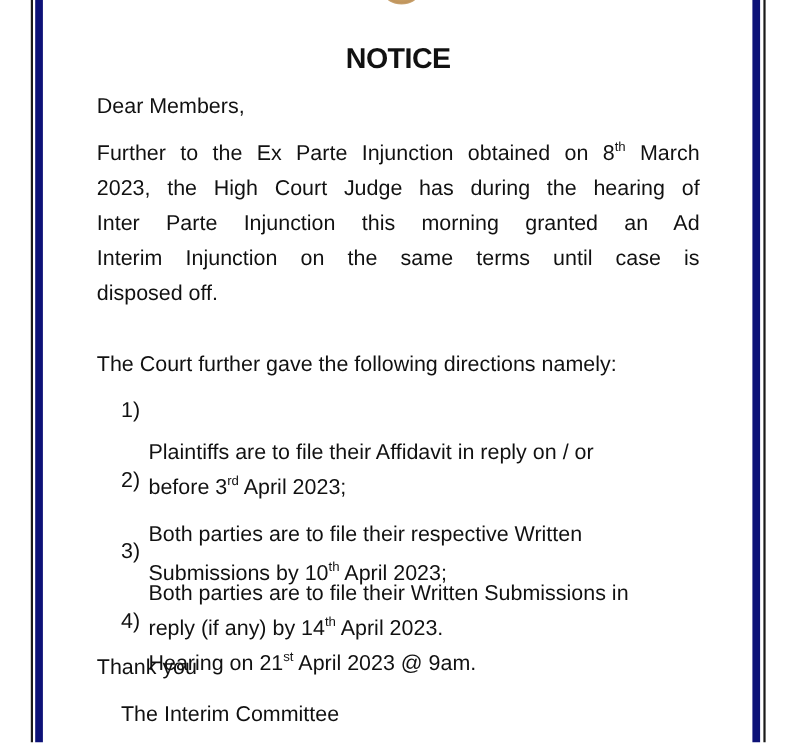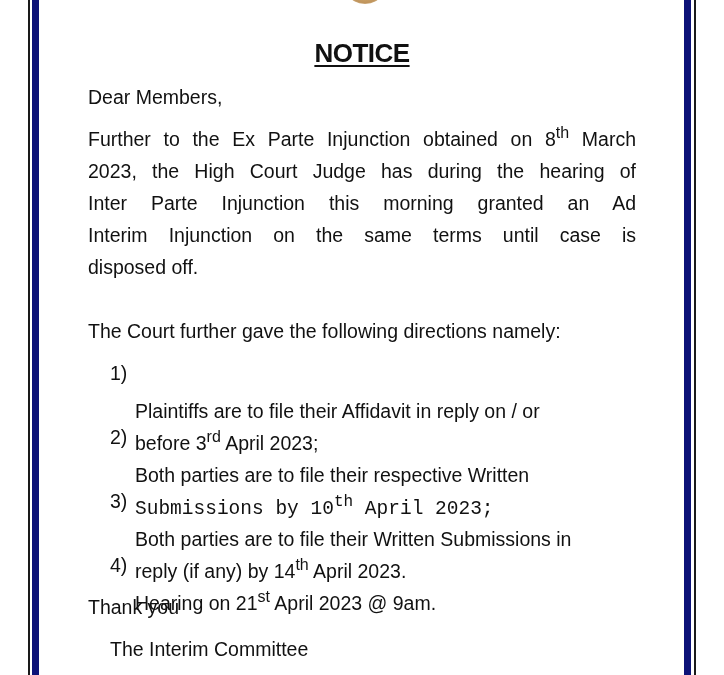--- a/index.html
+++ b/index.html
@@ -7,26 +7,26 @@
            font-family: "Liberation Sans", "DejaVu Sans", sans-serif; color: #111111; }
     .border-outer-left { position: absolute; left: 28px; top: 0; width: 2px; height: 675px; background: #1a1a1a; }
     .border-inner-left { position: absolute; left: 32px; top: 0; width: 7px; height: 675px; background: #0d1278; }
     .border-inner-right { position: absolute; left: 684px; top: 0; width: 7px; height: 675px; background: #0d1278; }
     .border-outer-right { position: absolute; left: 694px; top: 0; width: 2px; height: 675px; background: #1a1a1a; }
     .logo-fragment { position: absolute; left: 350px; top: -14px; width: 30px; height: 18px; border-radius: 50%;
                      background: radial-gradient(ellipse at center, #c9974a 0%, #b07a34 60%, #e8d3b0 100%); opacity: 0.8; }
     .title { position: absolute; left: 0; width: 724px; top: 38px; text-align: center;
              font-family: "Liberation Sans", sans-serif; font-weight: bold; font-size: 26px;
              letter-spacing: -0.5px; }
-    .title span { text-decoration: underline; text-decoration-thickness: 2px; text-underline-offset: 3px; }
+    .title span { text-decoration-thickness: 2px; text-underline-offset: 3px; }
     .line { position: absolute; left: 88px; font-size: 19.5px; line-height: 32px; white-space: nowrap; }
     .justify { width: 548px; text-align: justify; text-align-last: justify; white-space: normal; }
     .num { position: absolute; left: 110px; font-size: 19.5px; line-height: 32px; }
     .item-text { position: absolute; left: 135px; font-size: 19.5px; line-height: 32px; white-space: nowrap; margin-top: 38px; }
-    sup { font-size: 16px; vertical-align: 0; position: relative; top: -8px; }
+    sup { font-size: 12px; vertical-align: 0; position: relative; top: -8px; }
   </style>
 </head>
 <body>
 
 <div class="border-outer-left"></div>
 <div class="border-inner-left"></div>
 <div class="border-inner-right"></div>
 <div class="border-outer-right"></div>
 
 <div class="logo-fragment"></div>
@@ -47,22 +47,22 @@
 
 <div class="line" style="top:315px;">The Court further gave the following directions namely:</div>
 
 <div class="num" style="top:357px;">1)</div>
 <div class="item-text" style="top:357px;">Plaintiffs are to file their Affidavit in reply on / or</div>
 <div class="item-text" style="top:389px;">
   <span>before 3</span><sup>rd</sup><span> April 2023;</span>
 </div>
 
 <div class="num" style="top:421px;">2)</div>
-<div class="item-text" style="top:421px;">Both parties are to file their respective Written</div>
-<div class="item-text" style="top:455px;font-family:Liberation Mono, monospace;">
+<div class="item-text" style="top:432px;">Both parties are to file their respective Written</div>
+<div class="item-text" style="top:467px;">
   <span>Submissions by 10</span><sup>th</sup><span> April 2023;</span>
 </div>
 
 <div class="num" style="top:485px;">3)</div>
 <div class="item-text" style="top:485px;text-align:right;">Both parties are to file their Written Submissions in</div>
 <div class="item-text" style="top:517px;">
   <span>reply (if any) by 14</span><sup>th</sup><span> April 2023.</span>
 </div>
 
 <div class="num" style="top:549px;">4)</div>

